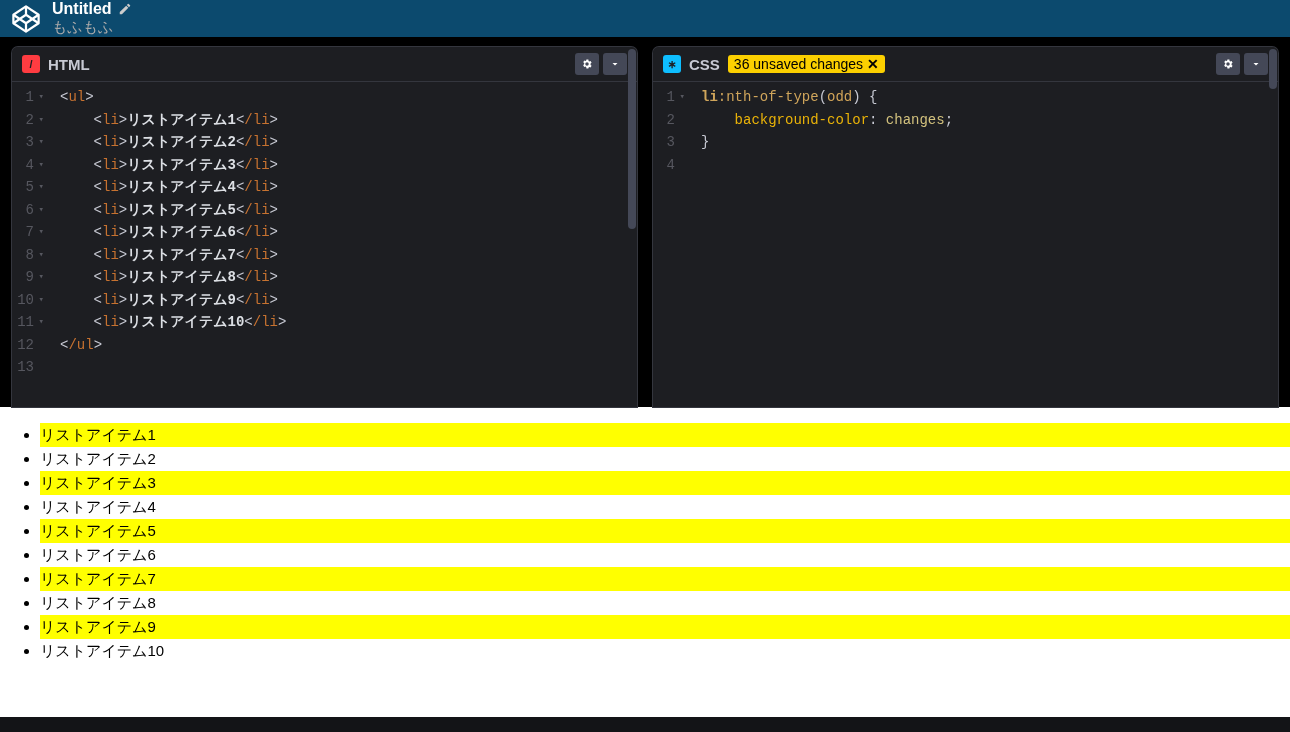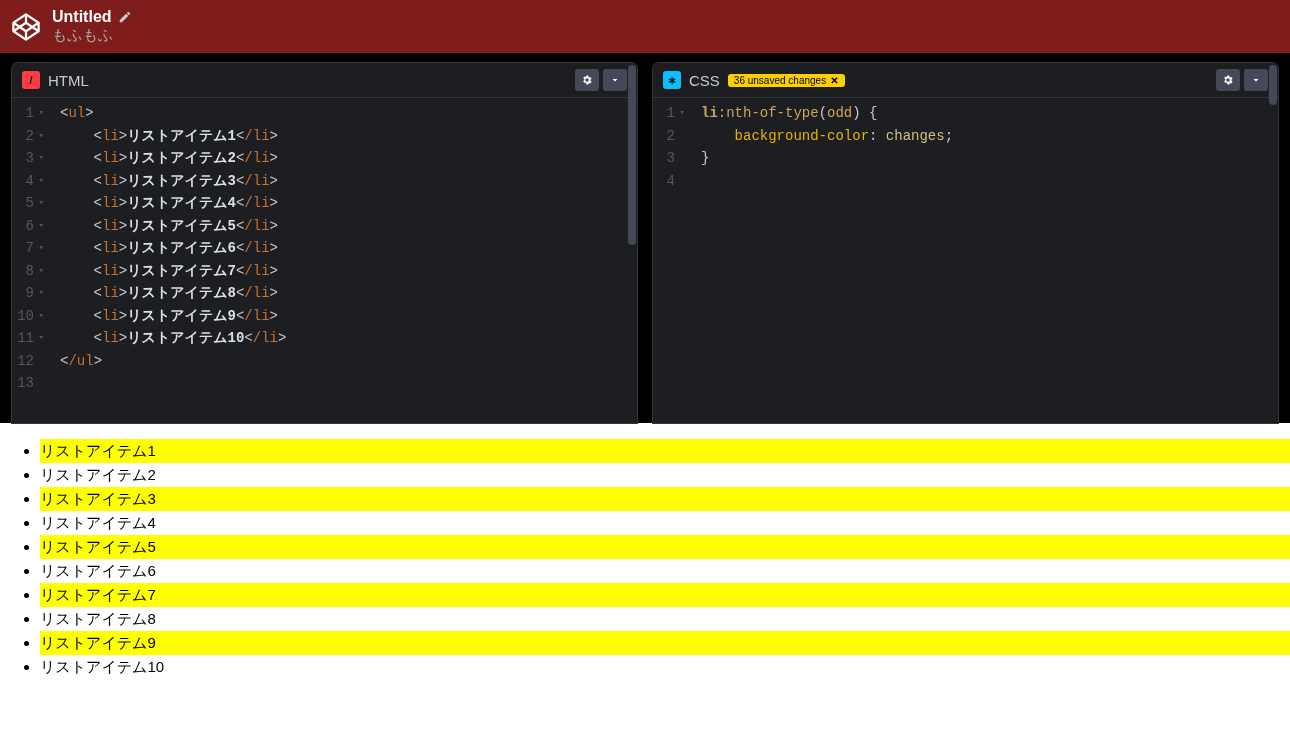--- a/index.html
+++ b/index.html
@@ -1,33 +1,33 @@
 <!DOCTYPE html>
 <html><head>
 <meta charset="utf-8">
 <style>
 * { margin: 0; padding: 0; box-sizing: border-box; }
 body { font-family: -apple-system, "Segoe UI", sans-serif; background: #131417; color: #fff; width: 1290px; height: 732px; overflow: hidden; }
 
-.header { display: flex; align-items: center; padding: 8px 12px; background: #7f1d1d; gap: 12px; }
+.header { display: flex; align-items: center; padding: 0 12px; background: #0c4a6e; gap: 12px; }
 .logo { width: 28px; height: 28px; display:flex; align-items:center; justify-content:center; }
 .title-block { display: flex; flex-direction: column; }
 .title-line { display:flex; align-items:center; gap:6px; }
 .title { font-weight: 700; font-size: 16px; color: #fff; }
 .edit-ic { width:14px; height:14px; color:#ccc; }
 .author { font-size: 15px; color: #aaa; }
 
 .editors { display: flex; gap: 16px; padding: 10px 12px 0 12px; background: #000; height: 370px; }
 .panel { flex: 1; background: #1d1e22; border-radius: 6px 6px 0 0; display: flex; flex-direction: column; overflow: hidden; box-shadow: 0 0 0 1px #34363e; position: relative; }
 .panel-head { display: flex; align-items: center; padding: 6px 10px; gap: 8px; background: #1d1e22; border-bottom: 1px solid #34363e; }
 .lang-badge { width: 18px; height: 18px; border-radius: 3px; display: flex; align-items: center; justify-content: center; font-size: 11px; font-weight: 700; }
 .lang-html { background: #ff3c41; color: #1d1e22; }
 .lang-css { background: #0ebeff; color: #1d1e22; }
-.panel-title { font-weight: 400; font-size: 15px; color: #c7c9d3; }
-.unsaved { background: #fcd000; color: #000; font-size: 10px; padding: 1px 6px; border-radius: 3px; display:flex; gap:4px;}
+.panel-title { font-weight: 700; font-size: 15px; color: #c7c9d3; }
+.unsaved { background: #fcd000; color: #000; font-size: 14px; padding: 1px 6px; border-radius: 3px; display:flex; gap:4px;}
 .unsaved-x { font-weight:700; cursor:pointer;}
 .panel-actions { margin-left: auto; display: flex; gap: 4px; }
 .icon-btn { width: 24px; height: 22px; background: #444857; border-radius: 3px; display: flex; align-items: center; justify-content: center; cursor: pointer; }
 .icon-btn svg { width: 12px; height: 12px; color: #fff; }
 
 .code-area { display: flex; font-family: "SFMono-Regular", Consolas, "Courier New", monospace; font-size: 14px; line-height: 22.5px; flex: 1; overflow: hidden; }
 .gutter { background: #1d1e22; color: #56575f; text-align: right; padding: 4px 8px 4px 4px; user-select: none; min-width: 40px; }
 .gutter .ln { display: flex; justify-content: flex-end; gap: 2px; align-items: center; }
 .fold { color: #56575f; font-size: 9px; width:8px; display:inline-block;}
 .code { padding: 4px 8px; color: #c7c9d3; white-space: pre; flex: 1; position: relative; }

